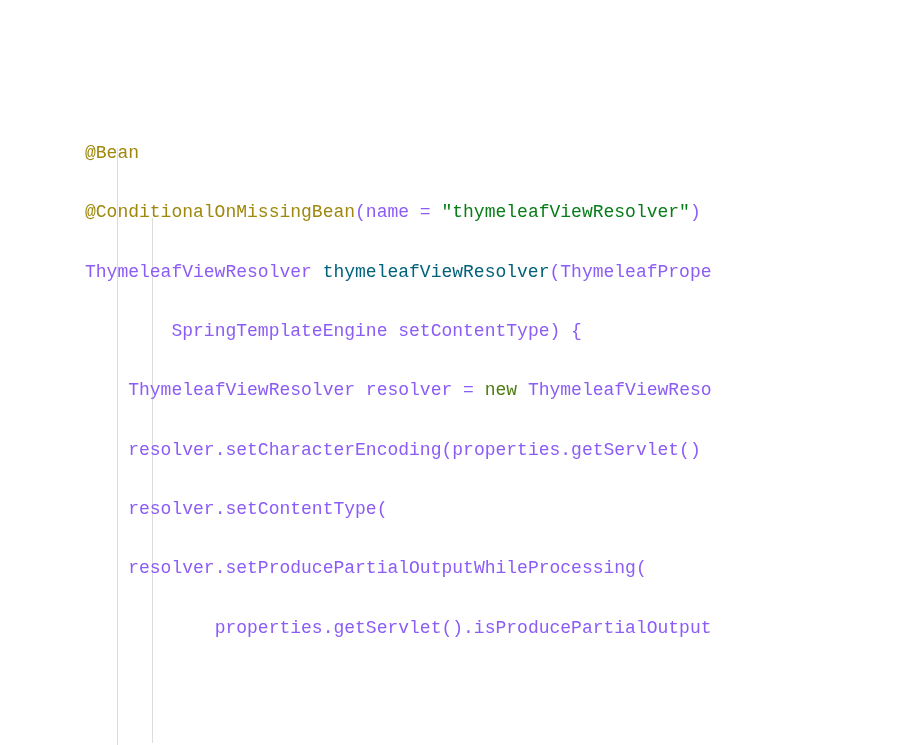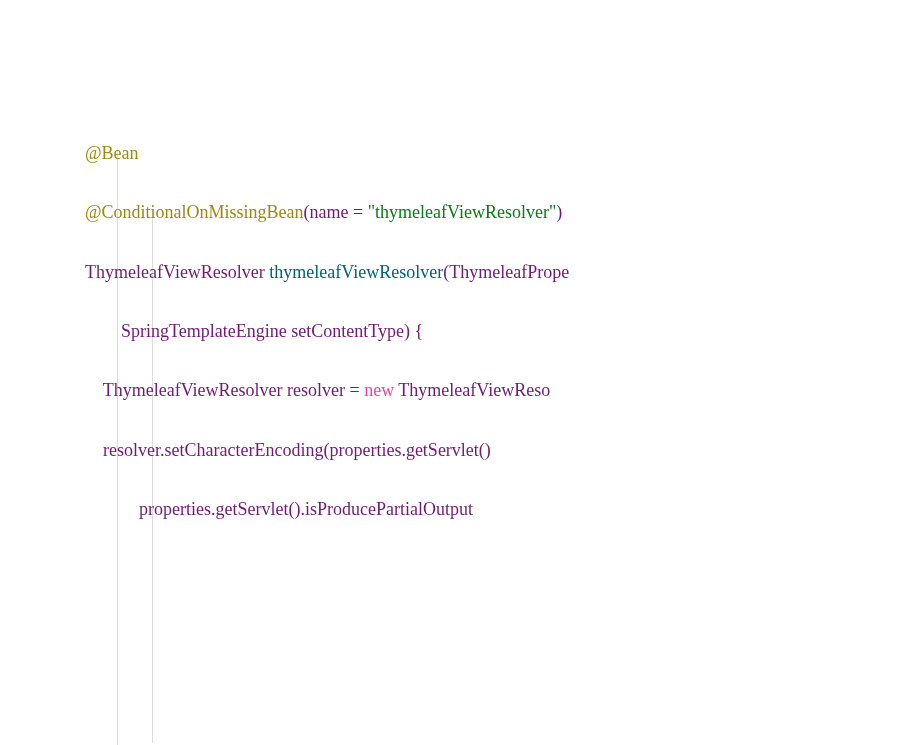--- a/index.html
+++ b/index.html
@@ -14,27 +14,26 @@
     height: 745px;
   }
   .code-container {
     padding: 20px 0 0 85px;
     white-space: pre;
     position: relative;
   }
   .line {
     display: block;
     position: relative;
-    font-family: Liberation Serif, serif;
   }
   .annotation { color: #9e880d; font-style: normal; }
-  .keyword { color: #ec4899; }
+  .keyword { color: #4d7c0f; }
   .method-decl { color: #00627a; }
   .string { color: #067d17; }
-  .plain { color: #701a75; }
+  .plain { color: #8b5cf6; }
   .block {
     position: relative;
   }
   .vline {
     position: absolute;
     width: 1px;
     background: #dcdcdc;
     top: 0;
     bottom: 0;
   }
@@ -45,20 +44,22 @@
 <div class="code-container">
 <div class="block">
 <div class="vline" style="left:32px; top:98px; height:625px;"></div>
 <div class="vline" style="left:67px; top:168px; height:525px;"></div>
 <span class="line"><span class="annotation">@Bean</span></span>
 <span class="line"><span class="annotation">@ConditionalOnMissingBean</span><span class="plain">(name = </span><span class="string">"thymeleafViewResolver"</span><span class="plain">)</span></span>
 <span class="line"><span class="plain">ThymeleafViewResolver </span><span class="method-decl">thymeleafViewResolver</span><span class="plain">(ThymeleafPrope</span></span>
 <span class="line">        <span class="plain">SpringTemplateEngine setContentType) {</span></span>
 <span class="line">    <span class="plain">ThymeleafViewResolver resolver = </span><span class="keyword">new </span><span class="plain">ThymeleafViewReso</span></span>
 <span class="line">    <span class="plain">resolver.setCharacterEncoding(properties.getServlet()</span></span>
+<span class="line">    <span class="plain">resolver.setContentType(</span></span>
+<span class="line">    <span class="plain">resolver.setProducePartialOutputWhileProcessing(</span></span>
 <span class="line">            <span class="plain">properties.getServlet().isProducePartialOutput</span></span>
 
 
 
 
 
 
 
 
 </div>

